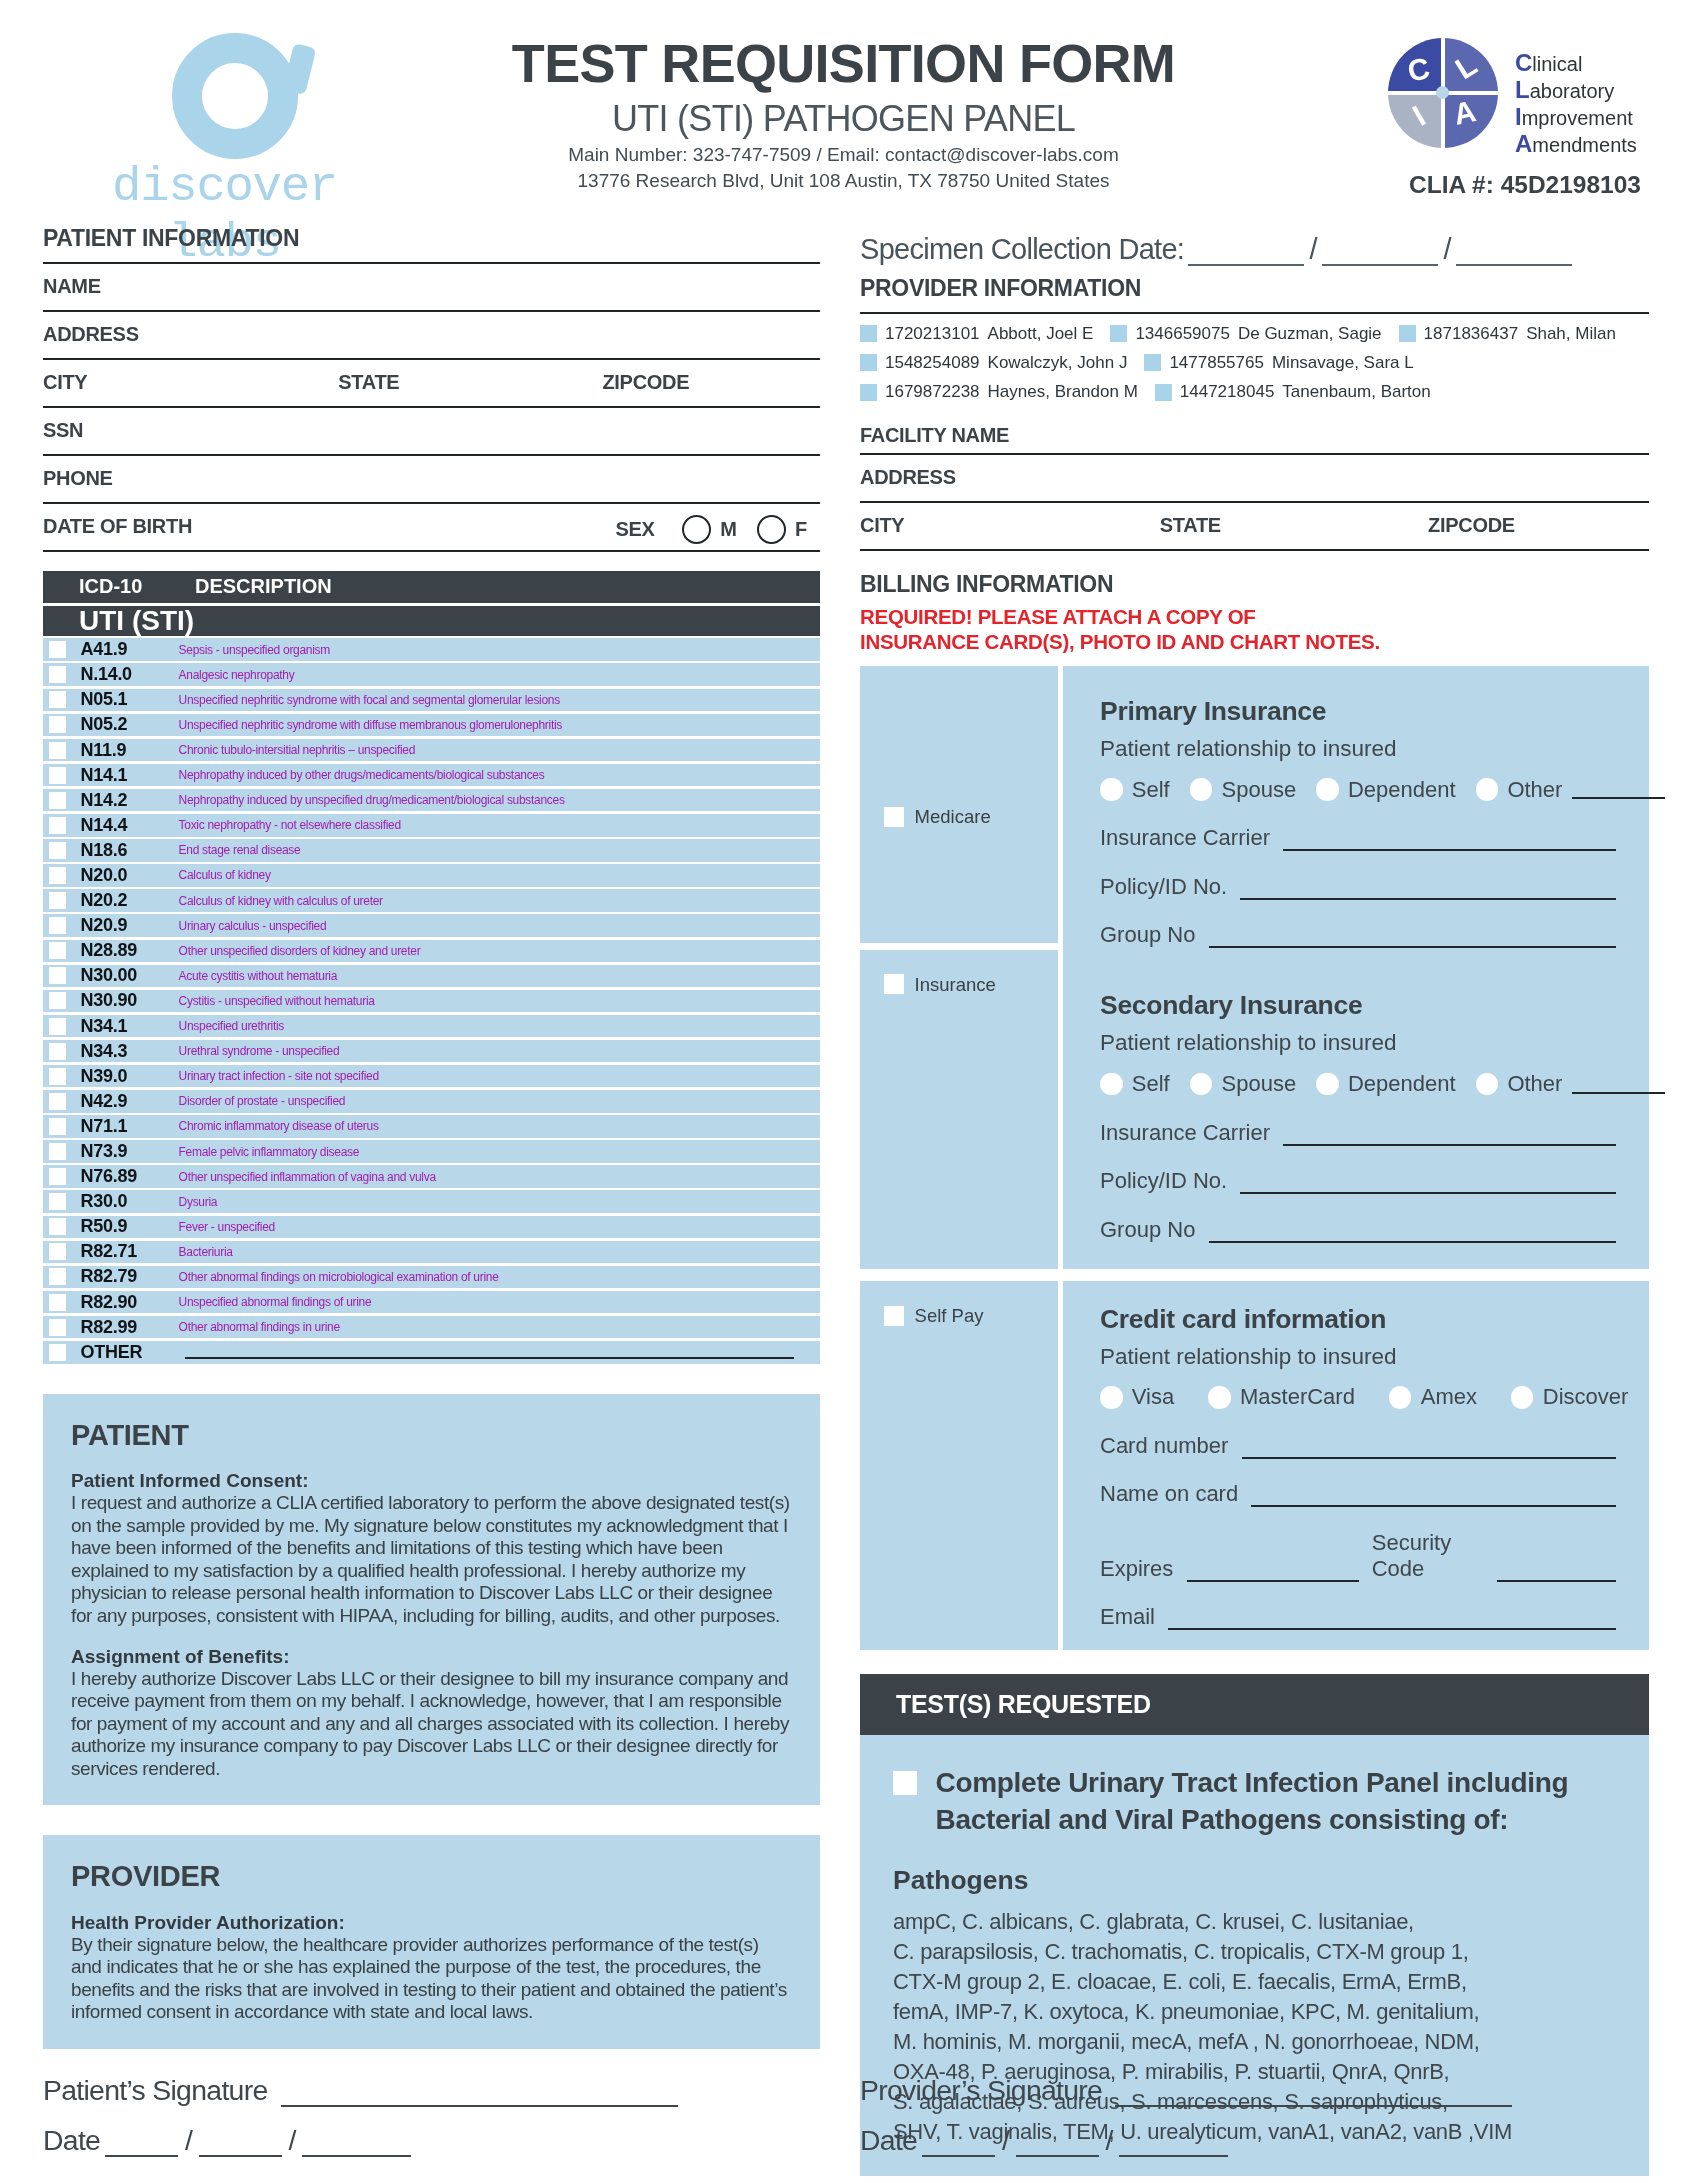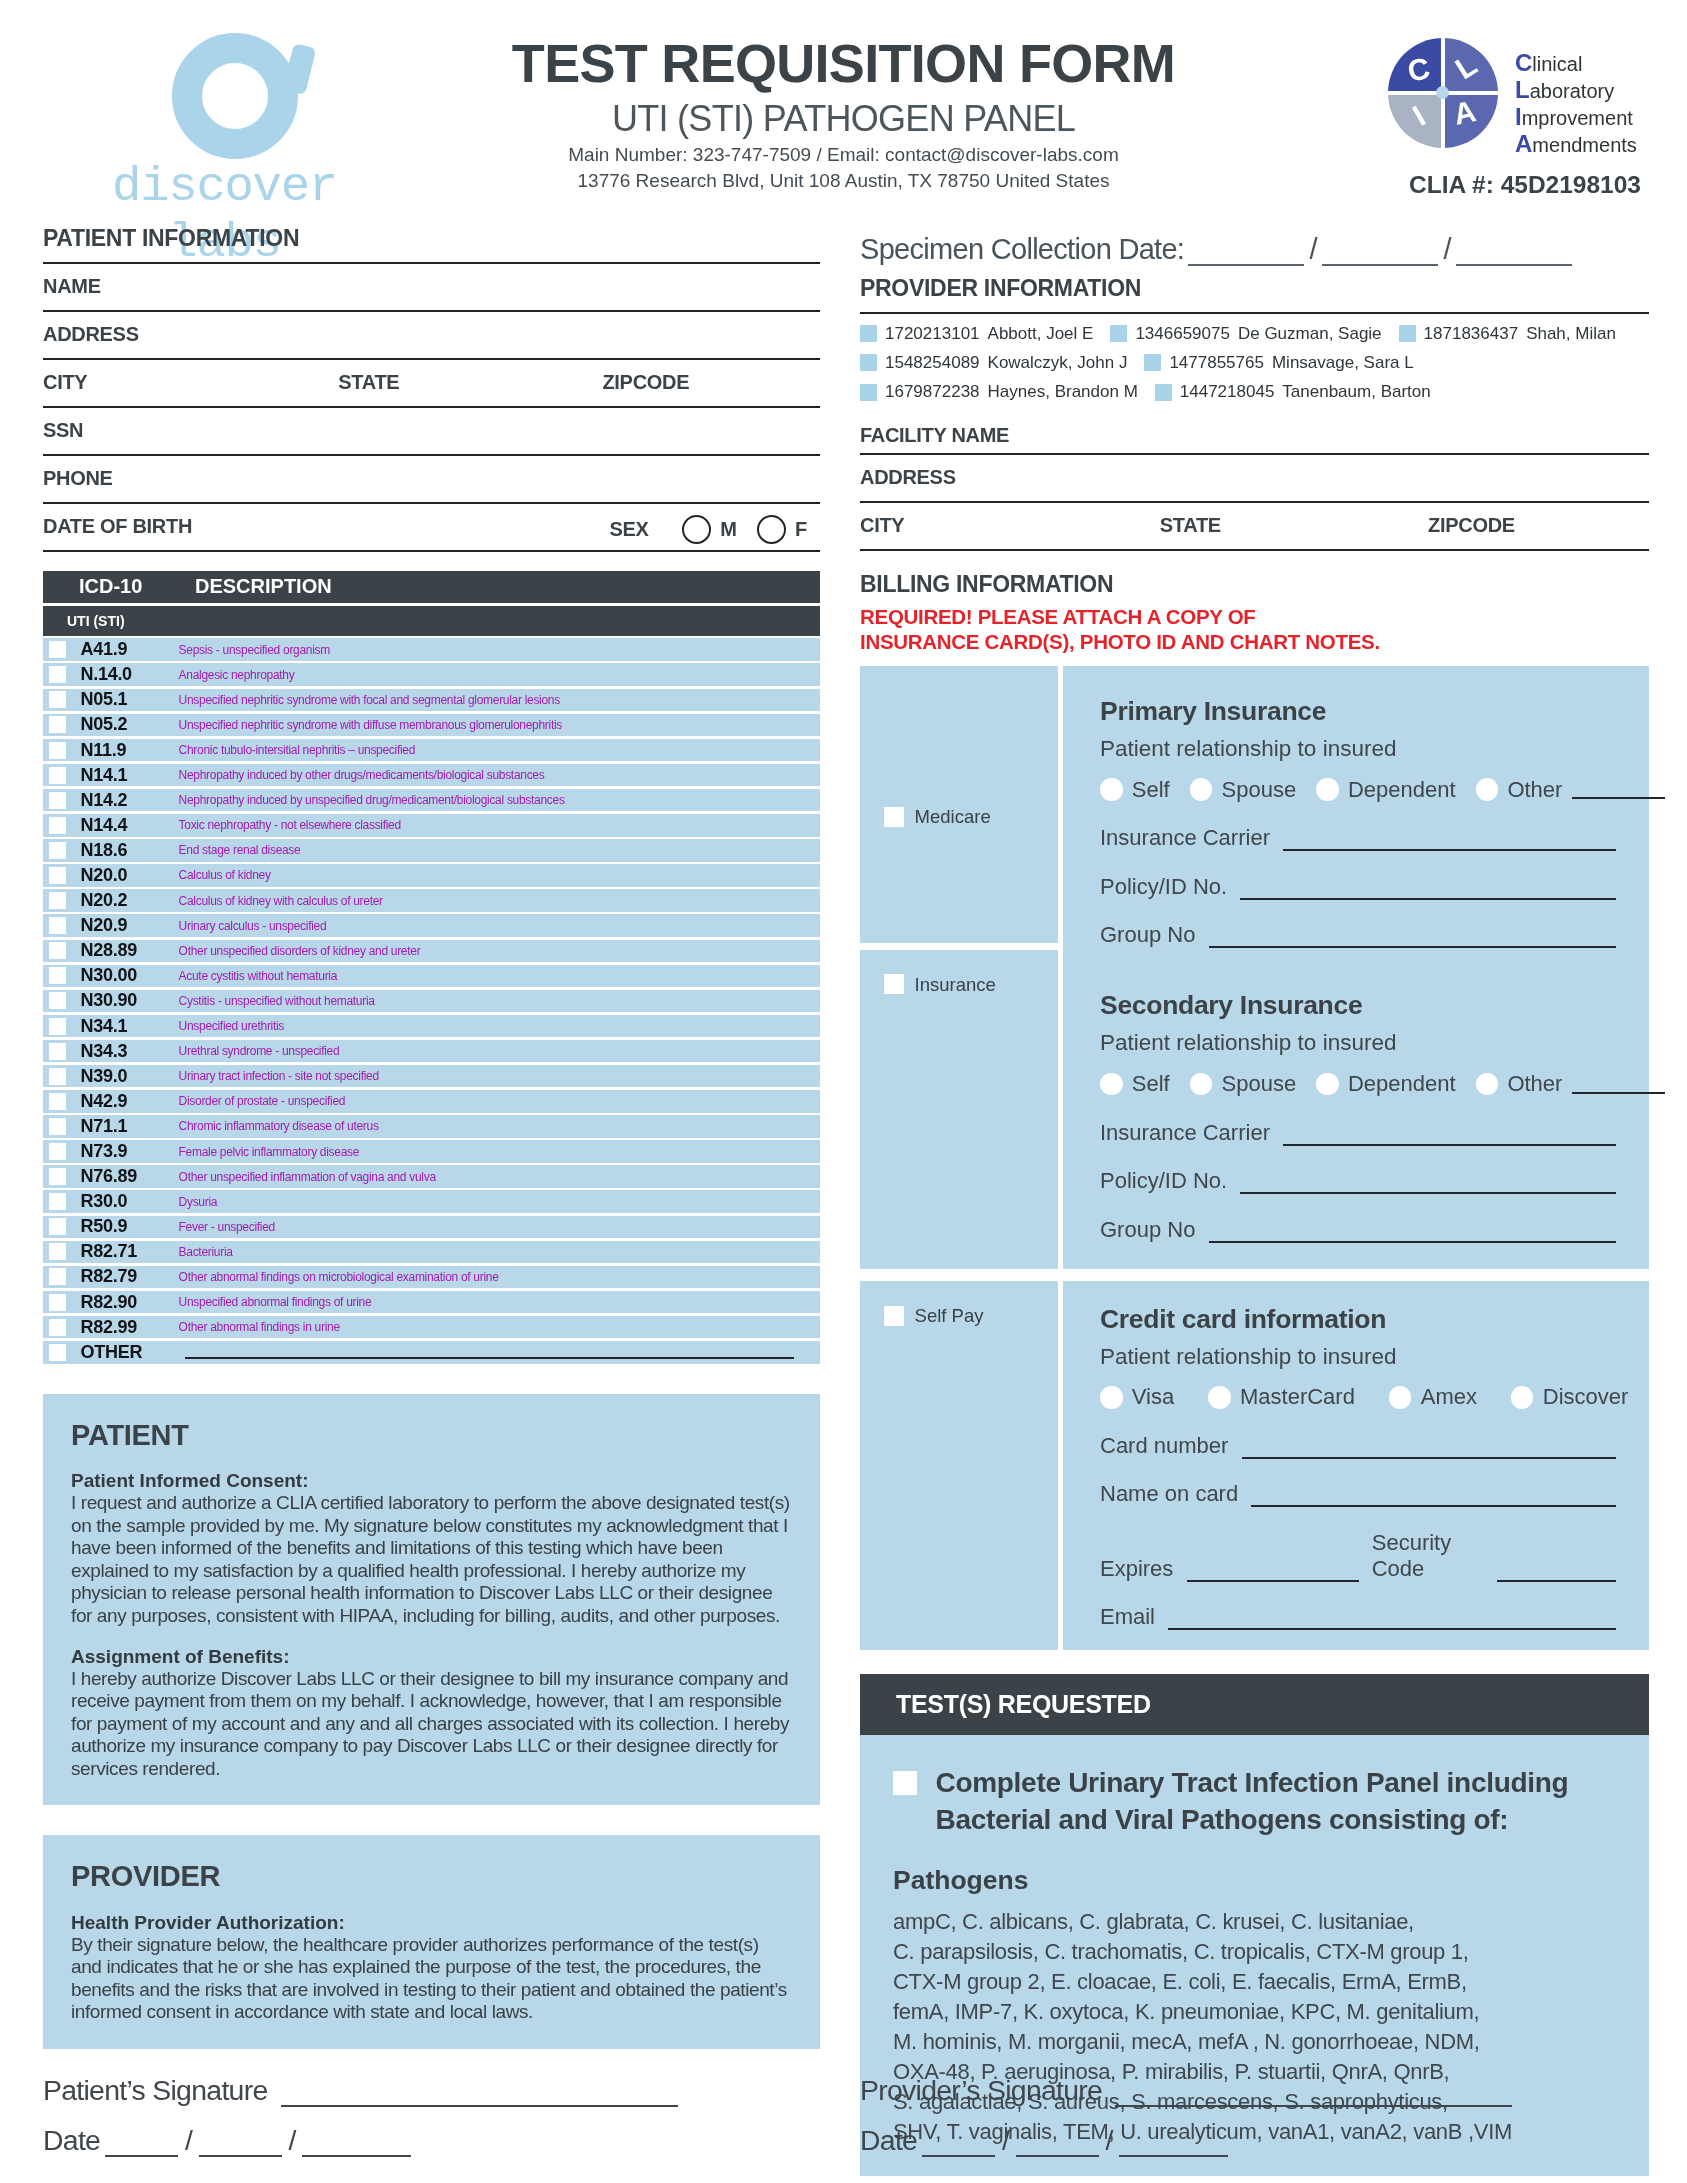--- a/index.html
+++ b/index.html
@@ -38,21 +38,21 @@
   
   .col-left{position:absolute;left:43px;top:225px;width:777px;}
   .col-right{position:absolute;left:860px;top:225px;width:789px;}
   .sec-title{font-size:23px;font-weight:bold;color:#3c4348;letter-spacing:-0.3px;}
   .title-row{height:37px;border-bottom:2.6px solid #1f2428;}
   .f-row{height:48px;border-bottom:2px solid #1f2428;padding-top:10.6px;box-sizing:border-box;
          display:flex;align-items:flex-start;position:relative;}
   .f-label{font-size:20px;font-weight:bold;color:#3c4348;letter-spacing:-0.3px;}
   .f-label.s2{position:absolute;left:38%;}
   .f-label.s3{position:absolute;left:72%;}
-  .sex-group{margin-left:auto;display:flex;align-items:center;gap:24px;padding-right:6.6px;}
+  .sex-group{margin-left:auto;display:flex;align-items:center;gap:18px;padding-right:6.6px;}
   .radio-outline{width:29px;height:29px;border:2.6px solid #20262a;border-radius:50%;
                  background:#fff;box-sizing:border-box;flex:none;}
 
   
   .specimen{display:flex;align-items:flex-end;font-size:29px;color:#49535a;height:41px;letter-spacing:-0.7px;}
   .seg{display:inline-block;border-bottom:2px solid #5a646b;height:26.5px;}
   .specimen .seg{width:116px;margin:0 4px;}
   .slash{padding:0 1.3px;}
   .prov-rows{margin-top:6.6px;}
   .prov-row{display:flex;align-items:center;gap:17px;margin-top:9.3px;}
@@ -85,21 +85,21 @@
   .fline .uline.fix260{flex:none;width:172px;}
   .fline .uline.fix180{flex:none;width:119px;}
   .sec-gap{height:42px;}
   .card-opts .opt{margin-right:34px;}
 
   
   .icd{margin-top:18.5px;}
   .bar{background:#3c4348;color:#fff;display:flex;align-items:center;}
   .icd-head{height:32px;font-size:20px;font-weight:bold;padding-left:36px;}
   .icd-head .c1{width:116px;}
-  .icd-sub{height:30px;font-size:14px;font-weight:bold;padding-left:24px;margin-top:3.3px;}
+  .icd-sub{height:30px;font-size:28px;font-weight:bold;padding-left:36px;margin-top:3.3px;}
   .icd-row{height:22.5px;margin-top:2.6px;background:#b8d8e9;display:flex;align-items:center;
            padding-left:6px;box-sizing:border-box;}
   .icd-row .cb-white{width:17px;height:17px;margin-right:14.6px;}
   .icd-code{width:98px;font-size:18px;font-weight:bold;color:#101418;letter-spacing:-0.3px;flex:none;}
   .icd-desc{font-size:12px;color:#a21caf;letter-spacing:-0.3px;white-space:nowrap;}
   .icd-other-line{flex:1;border-bottom:2px solid #1f2428;height:14.6px;margin:0 26.5px 4px 6.6px;}
 
   
   .blue-box{background:#b8d8e9;padding:25px 28px;margin-top:30px;}
   .box-title{font-size:29px;font-weight:bold;color:#3c4348;letter-spacing:-0.3px;}

